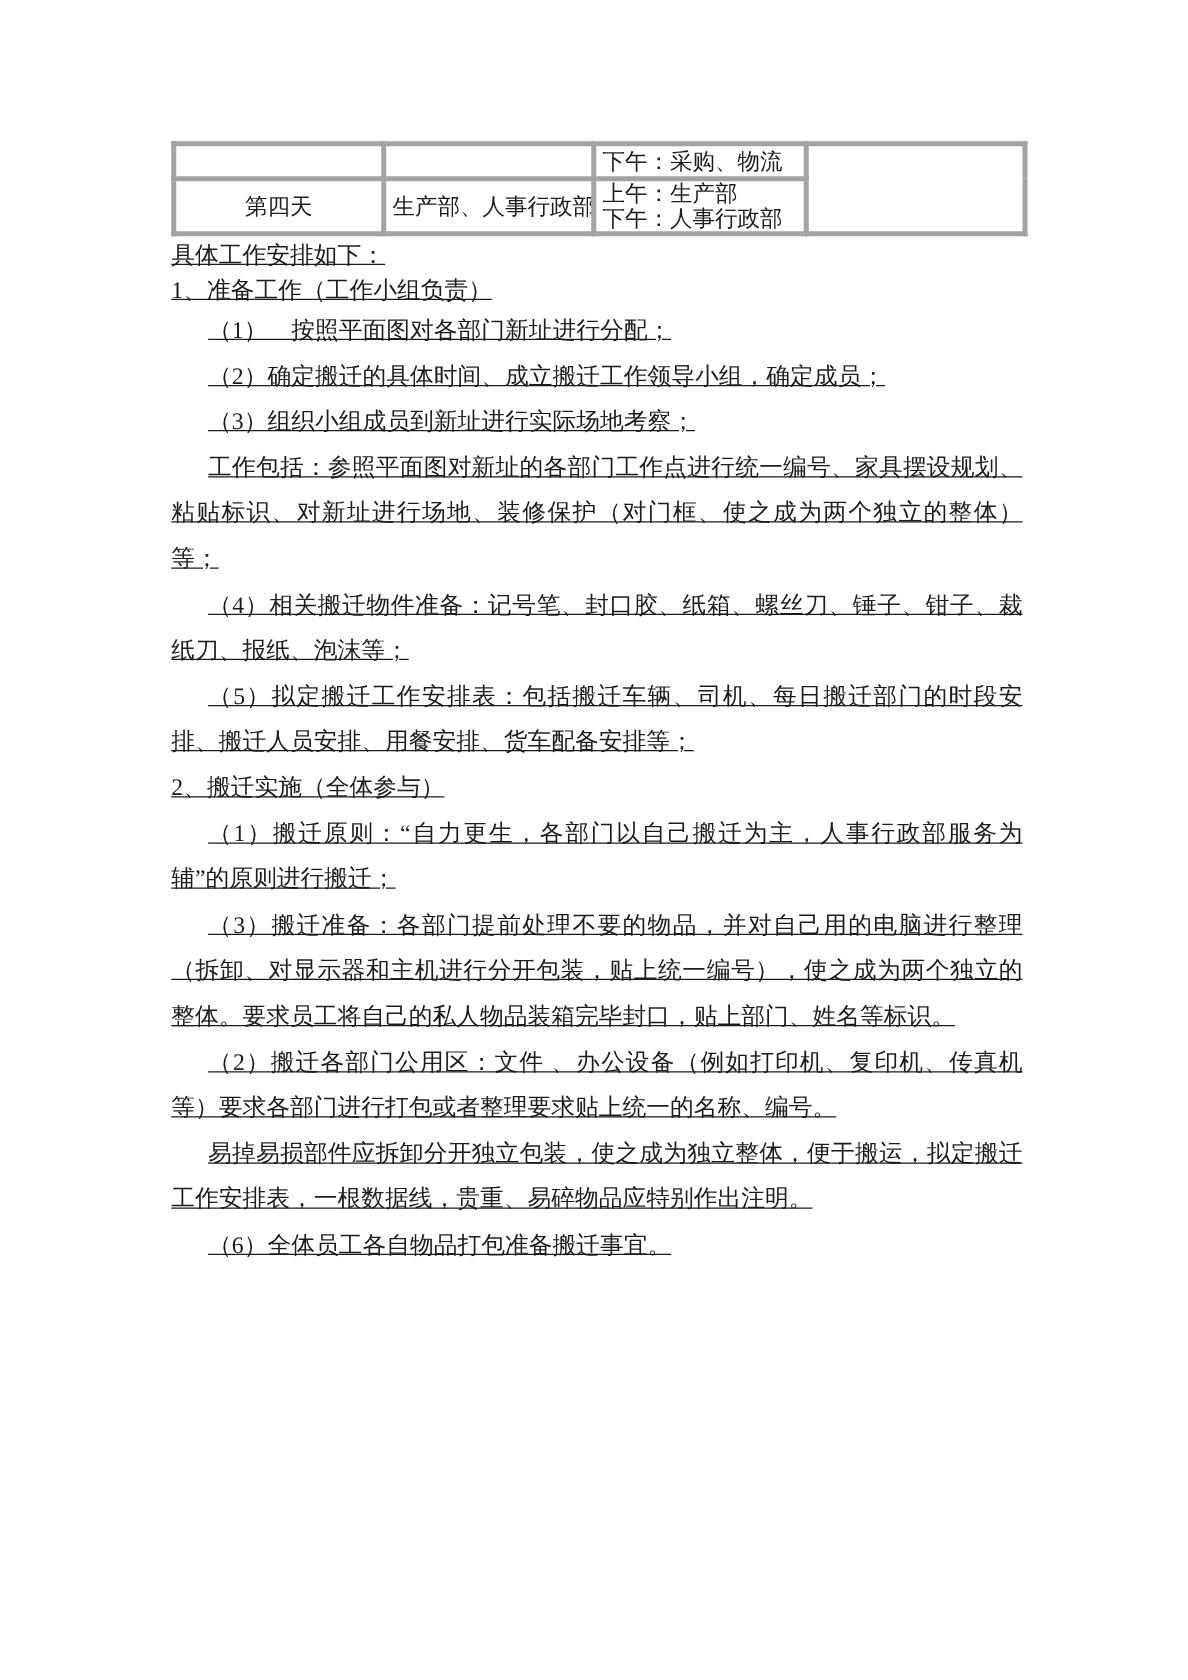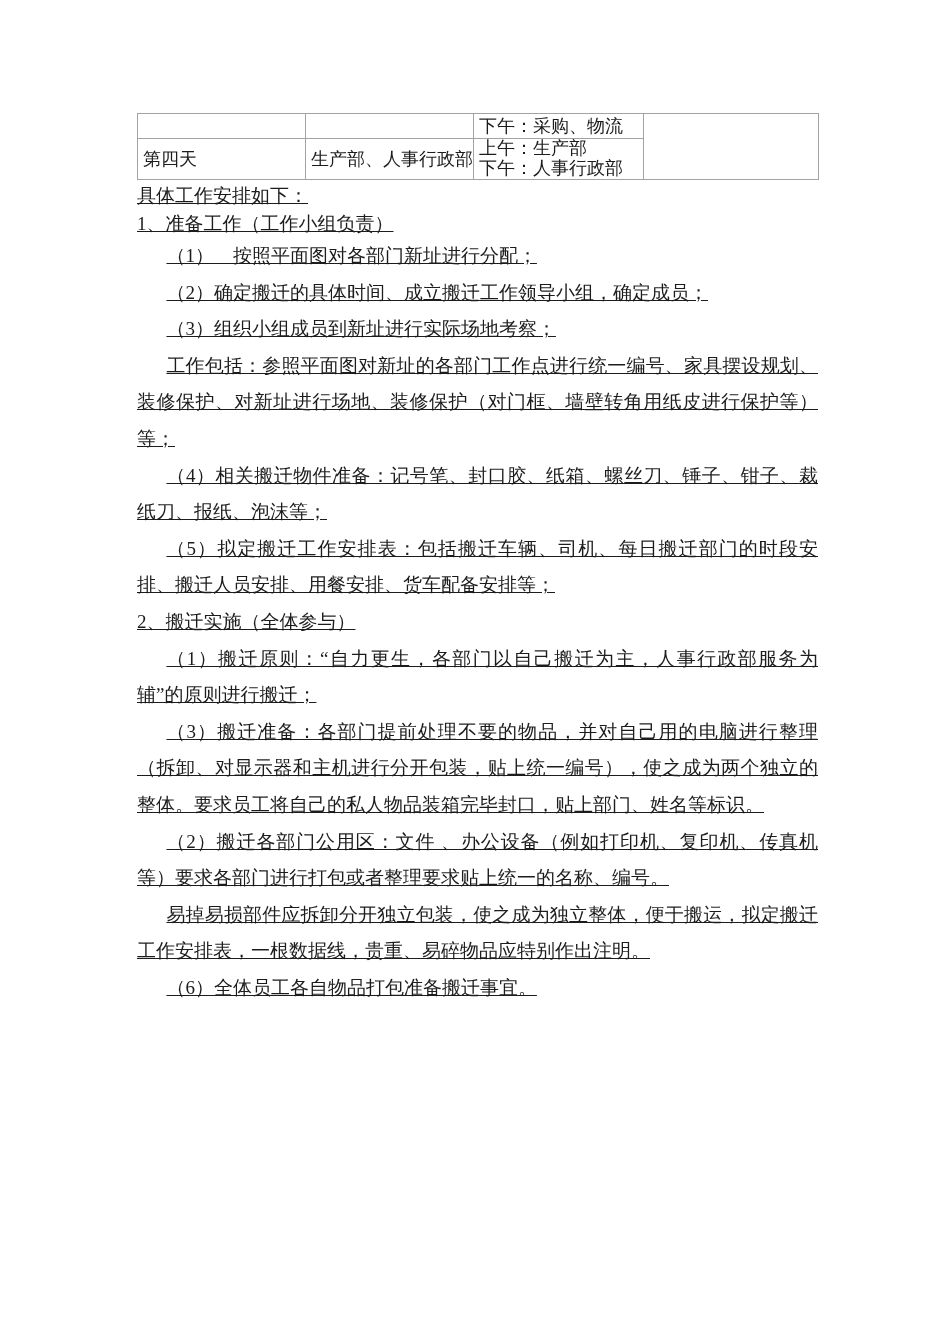--- a/index.html
+++ b/index.html
@@ -22,30 +22,29 @@
     width: 681px;
   }
   
   table.schedule {
     border-collapse: collapse;
     table-layout: fixed;
     width: 681px;
     font-size: 18px;
   }
   table.schedule td {
-    border: 1px solid #a3a3a3;
+    border: 4px solid #a3a3a3;
     padding: 0 5px;
     overflow: hidden;
     vertical-align: middle;
     white-space: nowrap;
-    font-family: Liberation Mono, monospace;
   }
   td.row-partial { height: 20px; }
   td.row-main    { height: 40px; }
-  td.center { text-align: left; }
+  td.center { text-align: center; }
   .cell-line { line-height: 20px; }
   
   .paragraphs {
     margin-top: 2px;
     font-size: 19px;
     text-align: justify;
     text-decoration: underline;
   }
   .paragraphs p {
     margin: 0;
@@ -83,21 +82,21 @@
     </tr>
   </tbody>
     </table>
 
   <div class="paragraphs">
     <p class="tight">具体工作安排如下：</p>
     <p class="tight">1、准备工作（工作小组负责）</p>
     <p class="indent">（1）　按照平面图对各部门新址进行分配；</p>
     <p class="indent">（2）确定搬迁的具体时间、成立搬迁工作领导小组，确定成员；</p>
     <p class="indent">（3）组织小组成员到新址进行实际场地考察；</p>
-    <p class="indent">工作包括：参照平面图对新址的各部门工作点进行统一编号、家具摆设规划、装修保护、对新址进行场地、装修保护（对门框、墙壁转角用纸皮进行保护等）等；</p>
+    <p class="indent">工作包括：参照平面图对新址的各部门工作点进行统一编号、家具摆设规划、粘贴标识、对新址进行场地、装修保护（对门框、使之成为两个独立的整体）等；</p>
     <p class="indent">（4）相关搬迁物件准备：记号笔、封口胶、纸箱、螺丝刀、锤子、钳子、裁纸刀、报纸、泡沫等；</p>
     <p class="indent">（5）拟定搬迁工作安排表：包括搬迁车辆、司机、每日搬迁部门的时段安排、搬迁人员安排、用餐安排、货车配备安排等；</p>
     <p>2、搬迁实施（全体参与）</p>
     <p class="indent">（1）搬迁原则：“自力更生，各部门以自己搬迁为主，人事行政部服务为辅”的原则进行搬迁；</p>
     <p class="indent">（3）搬迁准备：各部门提前处理不要的物品，并对自己用的电脑进行整理（拆卸、对显示器和主机进行分开包装，贴上统一编号），使之成为两个独立的整体。要求员工将自己的私人物品装箱完毕封口，贴上部门、姓名等标识。</p>
     <p class="indent">（2）搬迁各部门公用区：文件 、办公设备（例如打印机、复印机、传真机等）要求各部门进行打包或者整理要求贴上统一的名称、编号。</p>
     <p class="indent">易掉易损部件应拆卸分开独立包装，使之成为独立整体，便于搬运，拟定搬迁工作安排表，一根数据线，贵重、易碎物品应特别作出注明。</p>
     <p class="indent">（6）全体员工各自物品打包准备搬迁事宜。</p>
   </div>
 

